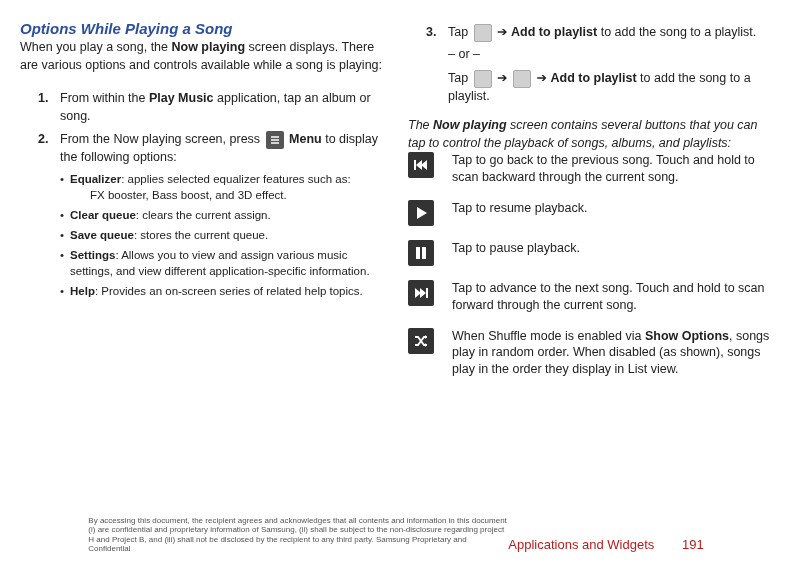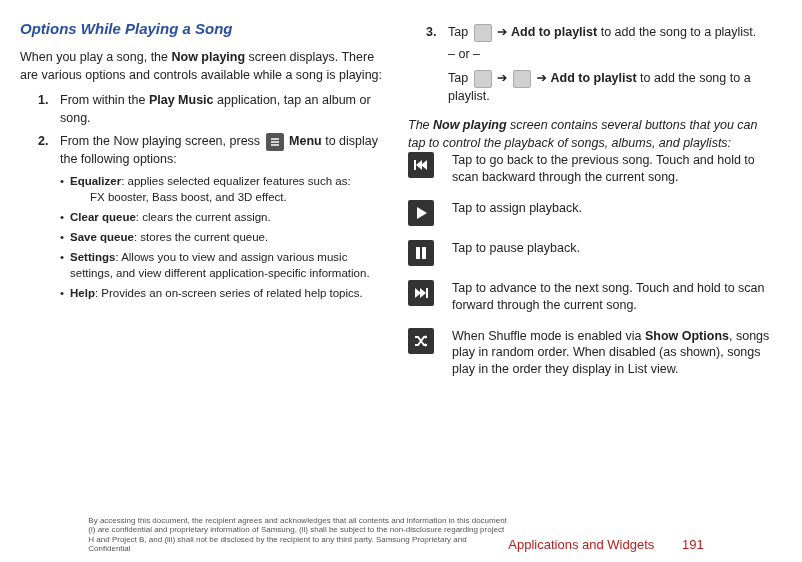--- a/index.html
+++ b/index.html
@@ -19,24 +19,24 @@
   }
   .col {
     flex: 1;
     min-width: 0;
   }
   .section-title {
     color: #2a4fa0;
     font-weight: bold;
     font-style: italic;
     font-size: 15px;
-    margin-bottom: 10px;
+    margin-bottom: 0;
   }
   .intro {
-    margin-bottom: 8px;
+    margin-bottom: 16px;
   }
   .num-item {
     display: flex;
     margin: 6px 0 4px 18px;
   }
   .num-item .num {
     font-weight: bold;
     width: 22px;
     flex-shrink: 0;
   }
@@ -219,21 +219,21 @@
             </svg>
         </div>
         <div class="ctl-desc">Tap to go back to the previous song. Touch and hold to scan backward through the current song.</div>
       </div>
       <div class="ctrl-row">
         <div class="ctl-icon">
           <svg viewBox="0 0 16 16" fill="#fff">
               <path d="M4 2 L14 8 L4 14 Z"></path>
             </svg>
         </div>
-        <div class="ctl-desc">Tap to assign playback.</div>
+        <div class="ctl-desc">Tap to resume playback.</div>
       </div>
       <div class="ctrl-row">
         <div class="ctl-icon">
           <svg viewBox="0 0 16 16" fill="#fff">
               <rect x="3" y="2" width="4" height="12"></rect>
               <rect x="9" y="2" width="4" height="12"></rect>
             </svg>
         </div>
         <div class="ctl-desc">Tap to pause playback.</div>
       </div>

